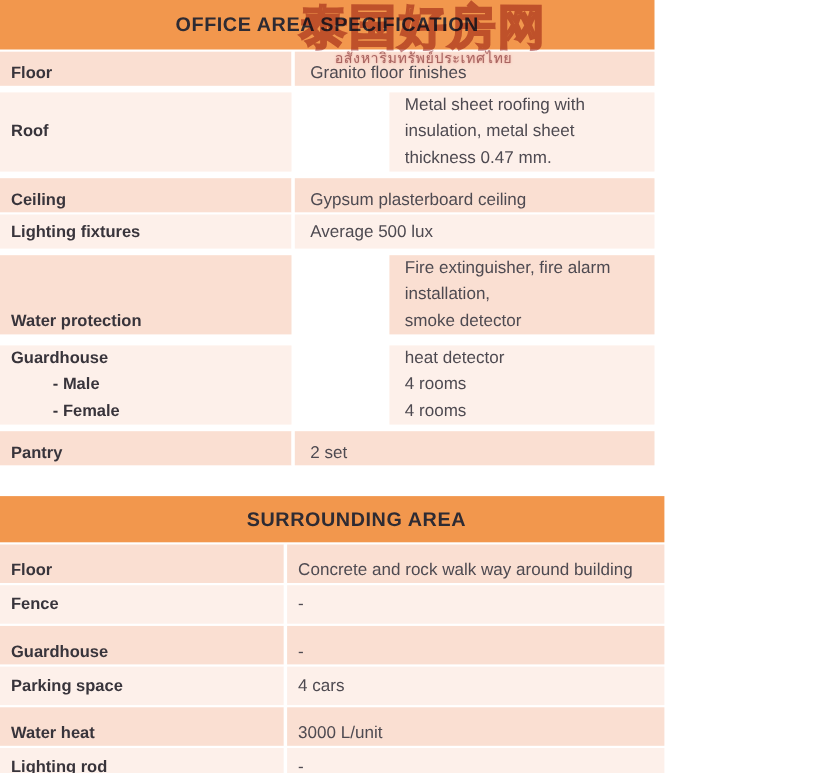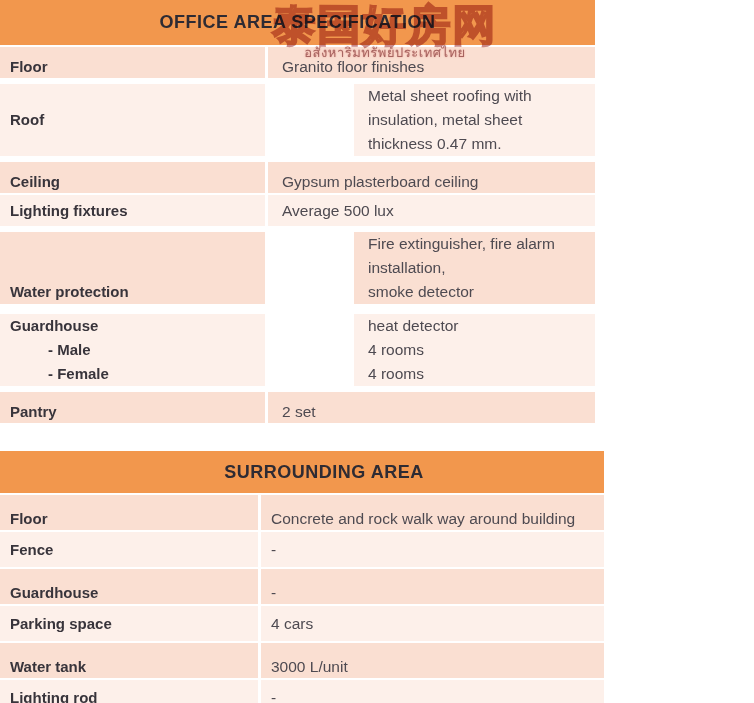--- a/index.html
+++ b/index.html
@@ -190,21 +190,21 @@
           <div class="cell label">
             <div class="line">Parking space</div>
           </div>
           <div class="vdivider"></div>
           <div class="cell value">
             <div class="line">4 cars</div>
           </div>
         </div>
         <div class="row dark">
           <div class="cell label">
-            <div class="line">Water tank</div>
+            <div class="line">Water heat</div>
           </div>
           <div class="vdivider"></div>
           <div class="cell value">
             <div class="line">3000 L/unit</div>
           </div>
         </div>
         <div class="row light">
           <div class="cell label">
             <div class="line">Lighting rod</div>
           </div>

